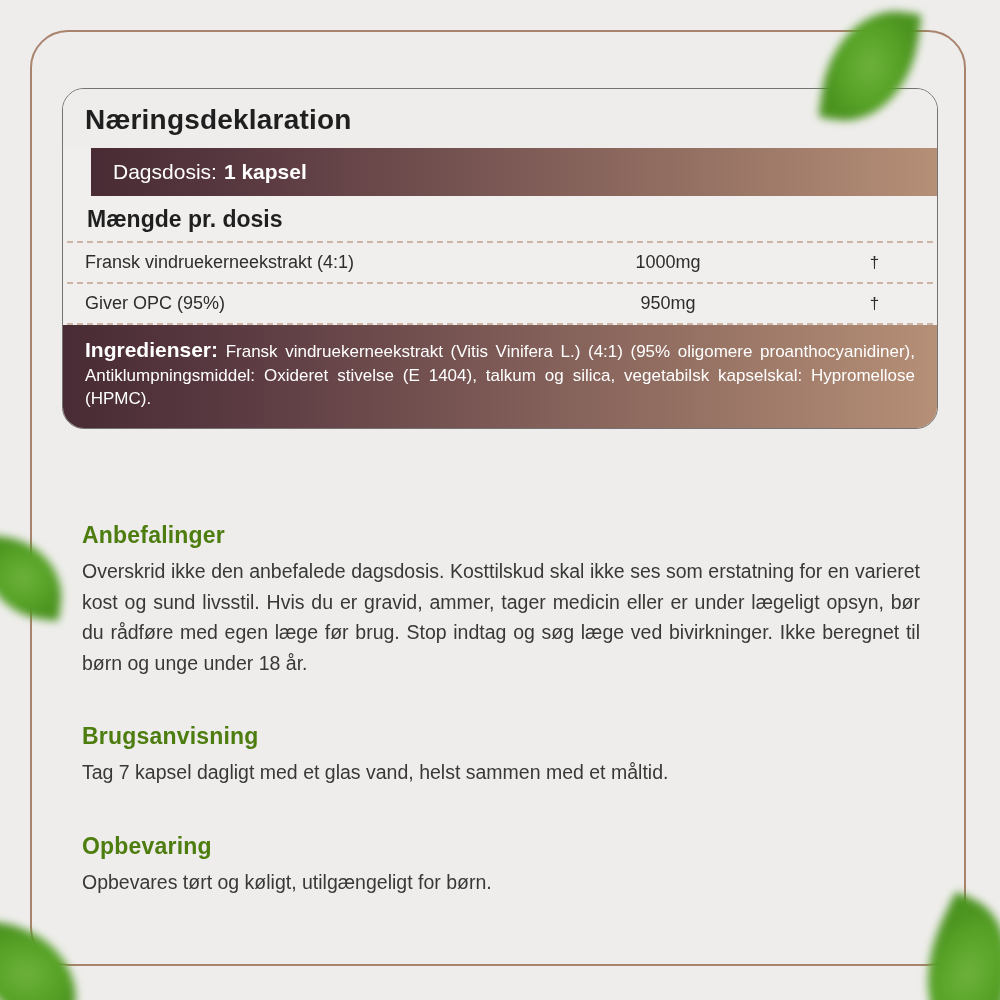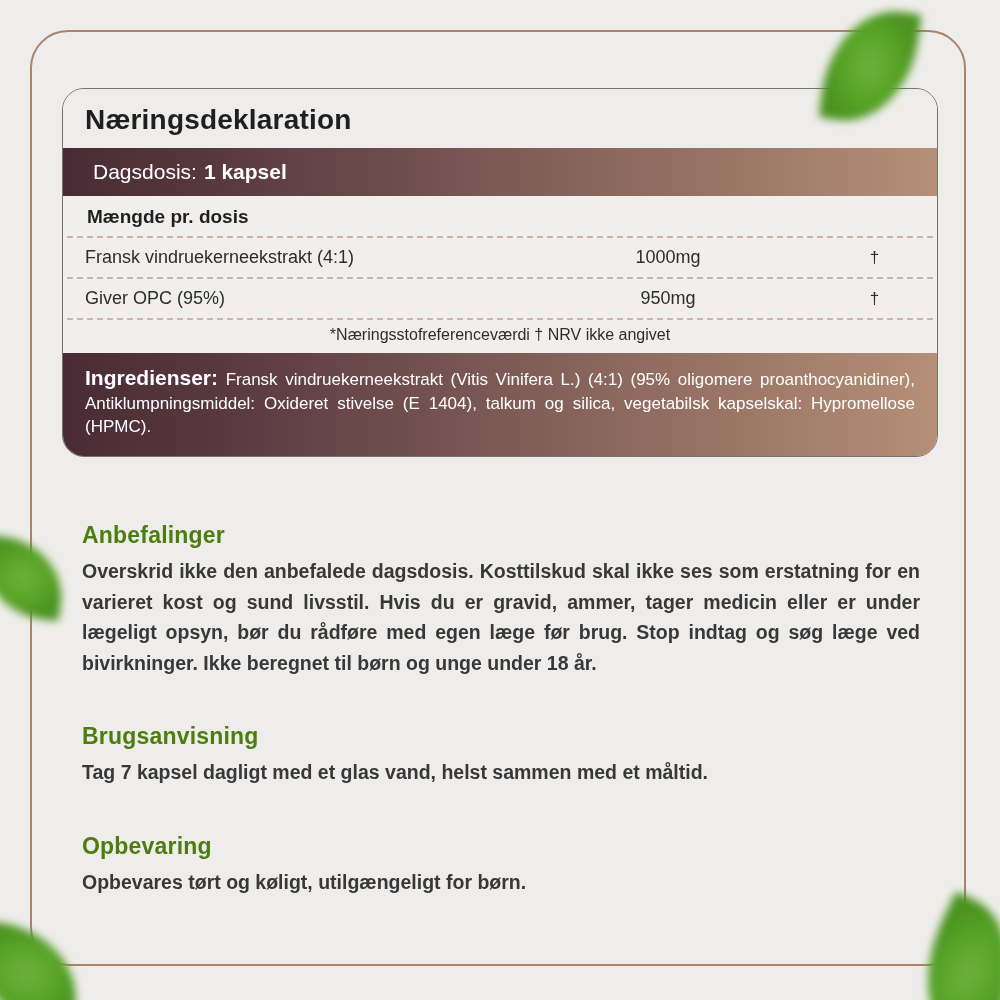--- a/index.html
+++ b/index.html
@@ -19,26 +19,26 @@
     position:absolute;left:62px;top:88px;width:876px;
     border:1px solid #737373;border-radius:22px;overflow:hidden;
     box-sizing:border-box;background:#f0efed;
   }
   .card-title{
     background:#eeedeb;padding:15px 22px 12px;
     font-size:28px;font-weight:700;color:#1f1f1f;letter-spacing:.2px;
   }
   .dose-bar{
     background:linear-gradient(90deg,#482b34 0%,#5d3c43 22%,#b58f76 100%);
-    color:#ffffff;padding:9px 30px 10px;font-size:21px;line-height:29px;
+    color:#ffffff;padding:9px 22px 10px;font-size:21px;line-height:29px;margin-left:28px;
   }
   .dose-line .val{font-weight:700;margin-left:7px;}
   .table{background:#f0efed;}
   .table-header{
-    padding:10px 24px 8px;font-size:19px;font-weight:700;color:#1f1f1f;
+    padding:10px 24px 8px;font-size:23px;font-weight:700;color:#1f1f1f;
   }
   .dash{border-top:2px dashed #ccb4a7;margin:0 4px;}
   .trow{
     display:grid;grid-template-columns:1fr 220px 125px;align-items:center;
     height:39px;font-size:18px;color:#2d2d2d;
   }
   .trow .name{padding-left:22px;}
   .trow .amount{text-align:center;padding-right:68px;}
   .trow .nrv{text-align:center;font-size:17px;}
   .footnote{
@@ -52,21 +52,20 @@
   .ingredients .ing-label{font-weight:700;font-size:21px;}
   
   .sections{position:absolute;left:82px;top:522px;width:838px;}
   .section{margin-bottom:37px;}
   .section h2{
     margin:0 0 7px 0;font-size:23px;font-weight:700;color:#4d7c0f;letter-spacing:.2px;
   }
   .section p{
     margin:0;font-size:19.5px;line-height:30.5px;color:#383838;
     text-align:justify;
-    font-weight:bold;
   }
   .section p.single{text-align:left;}
   .section.gap-lg{margin-bottom:45px;}
   
   .leaf{
     position:absolute;filter:blur(4px);z-index:5;
     background:radial-gradient(closest-side,#6db13c 0%,#58a427 60%,#4c9420 100%);
   }
   .leaf-tr{
     left:826px;top:8px;width:88px;height:116px;
@@ -111,21 +110,20 @@
       <span class="amount">1000mg</span>
       <span class="nrv">†</span>
     </div>
     <div class="dash"></div>
     <div class="trow">
       <span class="name">Giver OPC (95%)</span>
       <span class="amount">950mg</span>
       <span class="nrv">†</span>
     </div>
     <div class="dash"></div>
-    <div class="footnote">*Næringsstofreferenceværdi † NRV ikke angivet</div>
   </div>
 
   <div class="ingredients">
     <span class="ing-label">Ingredienser:</span>
     <span>Fransk vindruekerneekstrakt (Vitis Vinifera L.) (4:1) (95% oligomere proanthocyanidiner), Antiklumpningsmiddel: Oxideret stivelse (E 1404), talkum og silica, vegetabilsk kapselskal: Hypromellose (HPMC).</span>
   </div>
 
 </div>
 
 <div class="sections">

